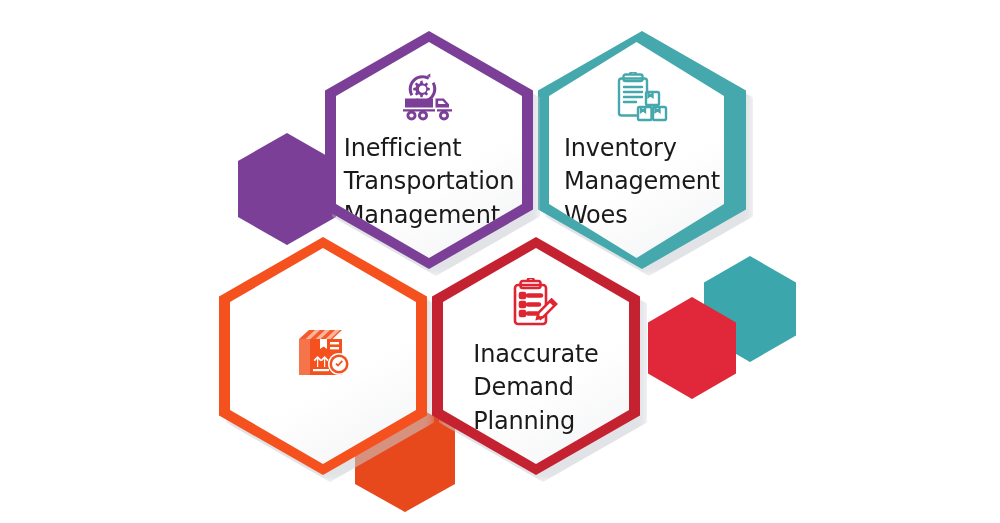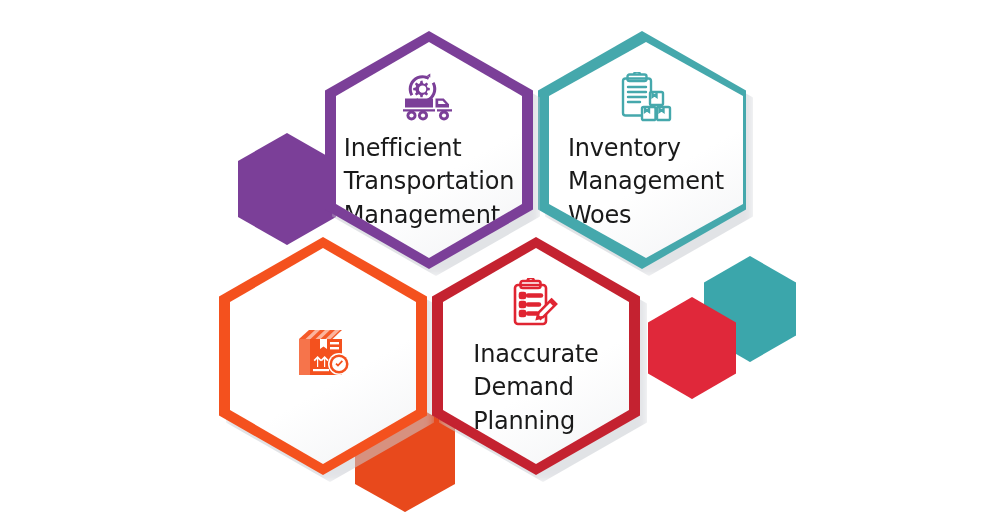--- a/index.html
+++ b/index.html
@@ -125,21 +125,21 @@
       </div>
       <div class="label">Inefficient
 Transportation
 Management</div>
     </div>
   </div>
 
   <div class="card" style="left:538px; top:31px; width:208px; height:238px; z-index:4;">
     <div class="shadowplate"></div>
     <div class="ring" style="background:#45a8ac;"></div>
-    <div class="face" style="left:11px; top:11px; width:194px; height:216px;">
+    <div class="face" style="left:11px; top:11px; width:164px; height:216px;padding-left:11px;">
       <div class="icon-wrap">
         <svg width="52" height="50" viewBox="0 0 52 50" fill="none" stroke="#45a8ac" stroke-width="2.4">
 
           <rect x="3" y="6.5" width="28" height="37" rx="2.6"></rect>
           <rect x="7.5" y="2.5" width="19" height="6.5" rx="2"></rect>
           <path d="M14 2.5a3 3 0 0 1 6 0"></path>
           <path d="M8 15h18M8 20h18M8 25h18M8 30h12" stroke-linecap="round"></path>
 
           <rect x="30" y="20" width="13" height="13" rx="1.6" fill="#fff"></rect>
           <path d="M36.5 20v4.6l-2-1.4-2 1.4V20"></path>

